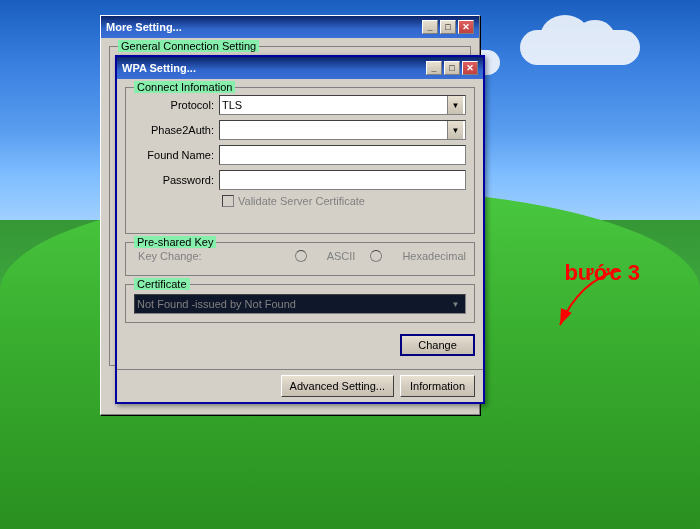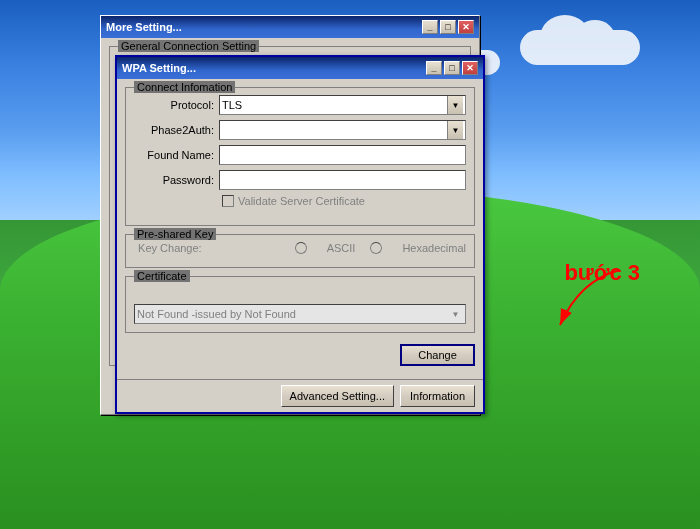--- a/index.html
+++ b/index.html
@@ -141,21 +141,21 @@
       border-top: 1px solid #808080;
       margin-bottom: 8px;
       padding: 4px 8px 8px 8px;
       position: relative;
     }
 
     .group-label {
       position: absolute;
       top: -7px;
       left: 8px;
-      background: #737373;
+      background: #86efac;
       padding: 0 3px;
       font-size: 11px;
     }
 
     
     .form-row {
       display: flex;
       align-items: center;
       margin-bottom: 5px;
       margin-top: 3px;
@@ -201,21 +201,21 @@
       display: flex;
       align-items: center;
       justify-content: center;
       font-size: 8px;
     }
 
     .checkbox-row {
       display: flex;
       align-items: center;
       margin-left: 88px;
-      margin-bottom: 10px;
+      margin-bottom: 18px;
     }
 
     .checkbox {
       width: 12px;
       height: 12px;
       border: 1px solid #808080;
       border-top-color: #404040;
       border-left-color: #404040;
       background: #d4d0c8;
       margin-right: 4px;
@@ -245,30 +245,29 @@
 
     
     .disabled-text {
       color: #808080;
     }
 
     
     .cert-select {
       width: 100%;
       height: 20px;
-      background: #e5e5e5;
+      background: #0f172a;
       border: 1px solid #808080;
       border-top-color: #404040;
       border-left-color: #404040;
       display: flex;
       align-items: center;
       justify-content: space-between;
       padding: 9px 2px;
       color: #808080;
-      margin-top: 18px;
     }
 
     
     .bottom-buttons {
       display: flex;
       justify-content: flex-end;
       gap: 6px;
       padding: 5px 8px;
       border-top: 1px solid #808080;
     }

